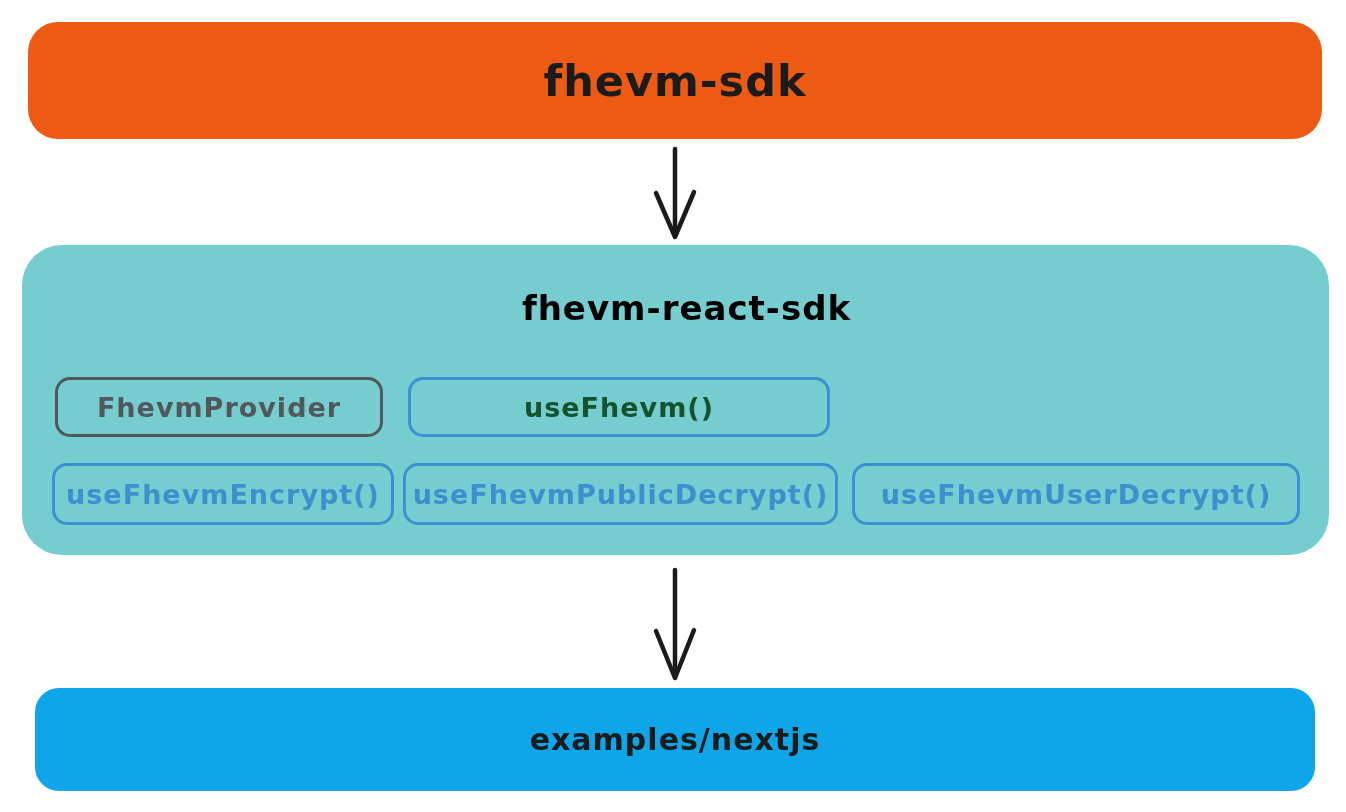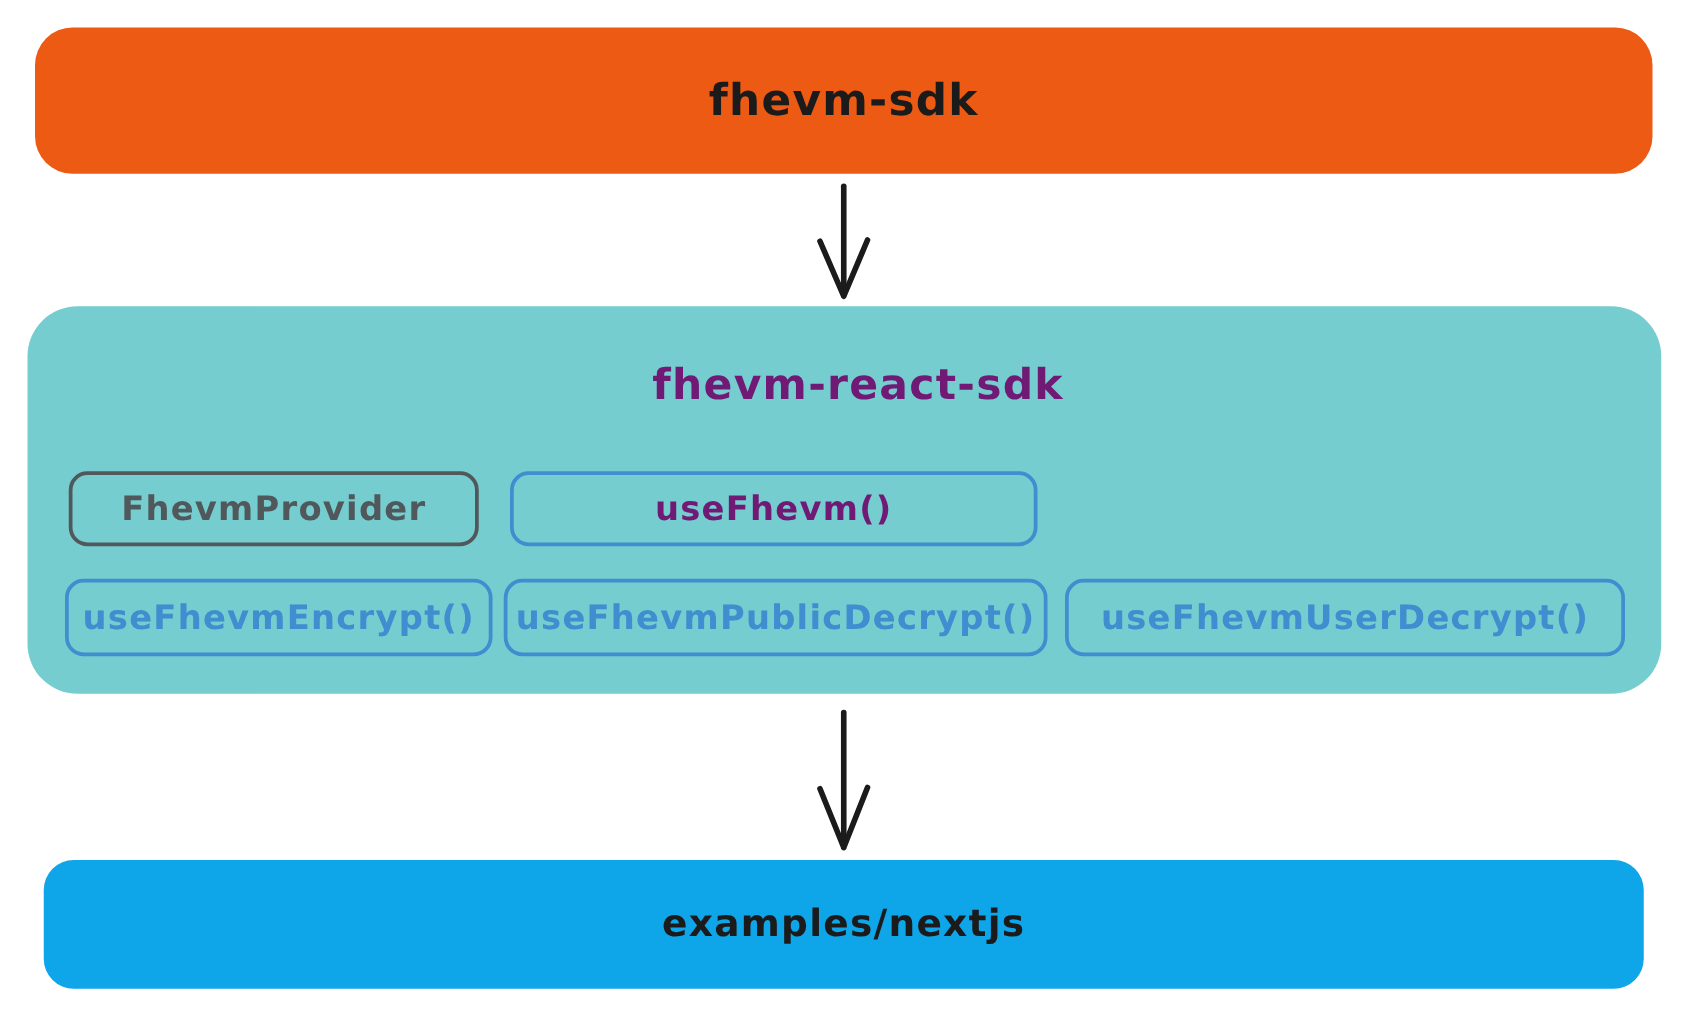--- a/index.html
+++ b/index.html
@@ -28,21 +28,21 @@
     white-space: nowrap;
   }
   
   .node-fhevm-sdk {
     left: 28px; top: 22px;
     width: 1294px; height: 117px;
     background: #EC5A13;
     border-radius: 30px;
   }
   .node-fhevm-sdk .node-label {
-    font-size: 35px;
+    font-size: 43px;
     color: #1B1B1B;
   }
   
   .node-fhevm-react-sdk {
     left: 22px; top: 245px;
     width: 1307px; height: 310px;
     background: #76CDCF;
     border-radius: 40px;
   }
   .react-sdk-title {
@@ -120,28 +120,28 @@
     <span class="node-label" style="color: rgb(27, 27, 27);">fhevm-sdk</span>
   </div>
 
   <svg class="arrow arrow-1" width="50" height="96" viewBox="0 0 50 96">
     <path d="M25,3 L25,89"></path>
     <path d="M6,47 L25,91 M44,46 L25,91"></path>
   </svg>
 
   <div class="node node-fhevm-react-sdk" style="background-color: rgb(118, 205, 207);"></div>
 
-  <div class="react-sdk-title" style="color: #701a75; margin-left: 27px;">fhevm-react-sdk</div>
+  <div class="react-sdk-title" style="color: #000000; margin-left: 27px;">fhevm-react-sdk</div>
 
   <div class="subnode subnode-gray sub-provider" style="border-color: rgb(81, 88, 92);">
     <span class="node-label" style="color: rgb(81, 88, 92);">FhevmProvider</span>
   </div>
 
   <div class="subnode subnode-blue sub-usefhevm" style="border-color: rgb(62, 142, 208);">
-    <span class="node-label" style="color: #701a75;">useFhevm()</span>
+    <span class="node-label" style="color: #14532d;">useFhevm()</span>
   </div>
 
   <div class="subnode subnode-blue sub-encrypt" style="border-color: rgb(62, 142, 208);">
     <span class="node-label" style="color: rgb(62, 142, 208);">useFhevmEncrypt()</span>
   </div>
 
   <div class="subnode subnode-blue sub-publicdecrypt" style="border-color: rgb(62, 142, 208);">
     <span class="node-label" style="color: rgb(62, 142, 208);">useFhevmPublicDecrypt()</span>
   </div>
 

